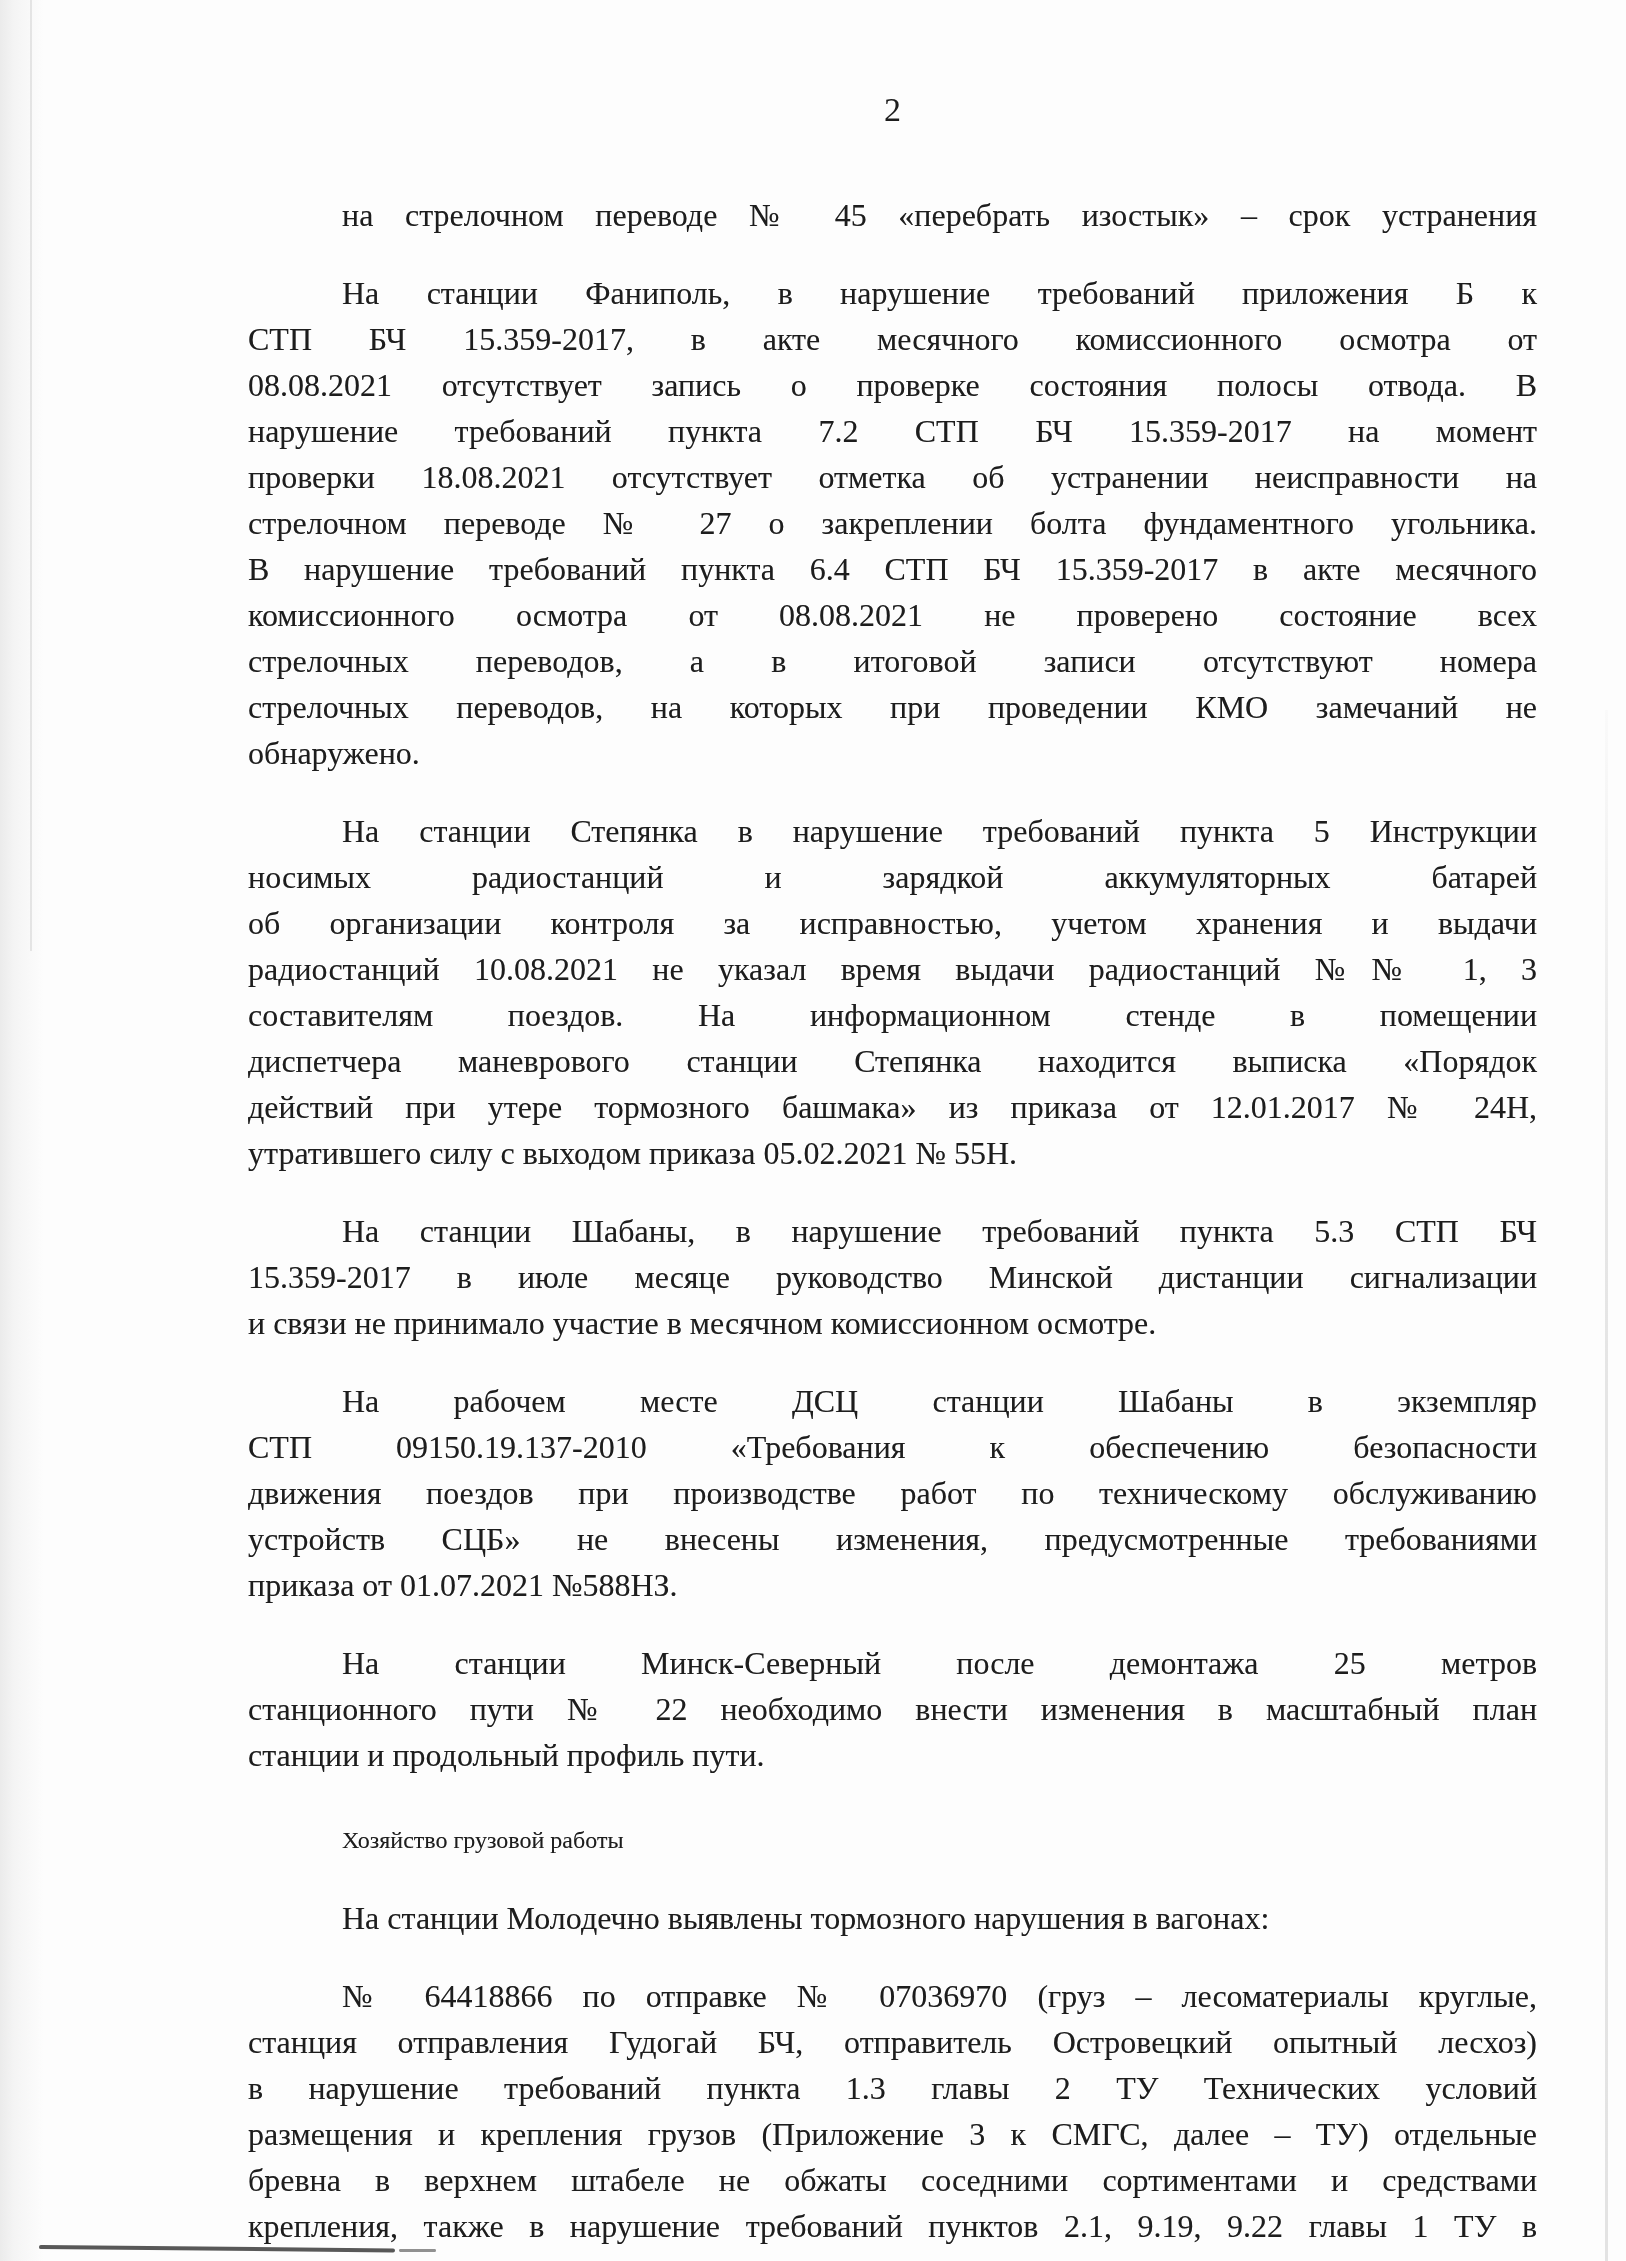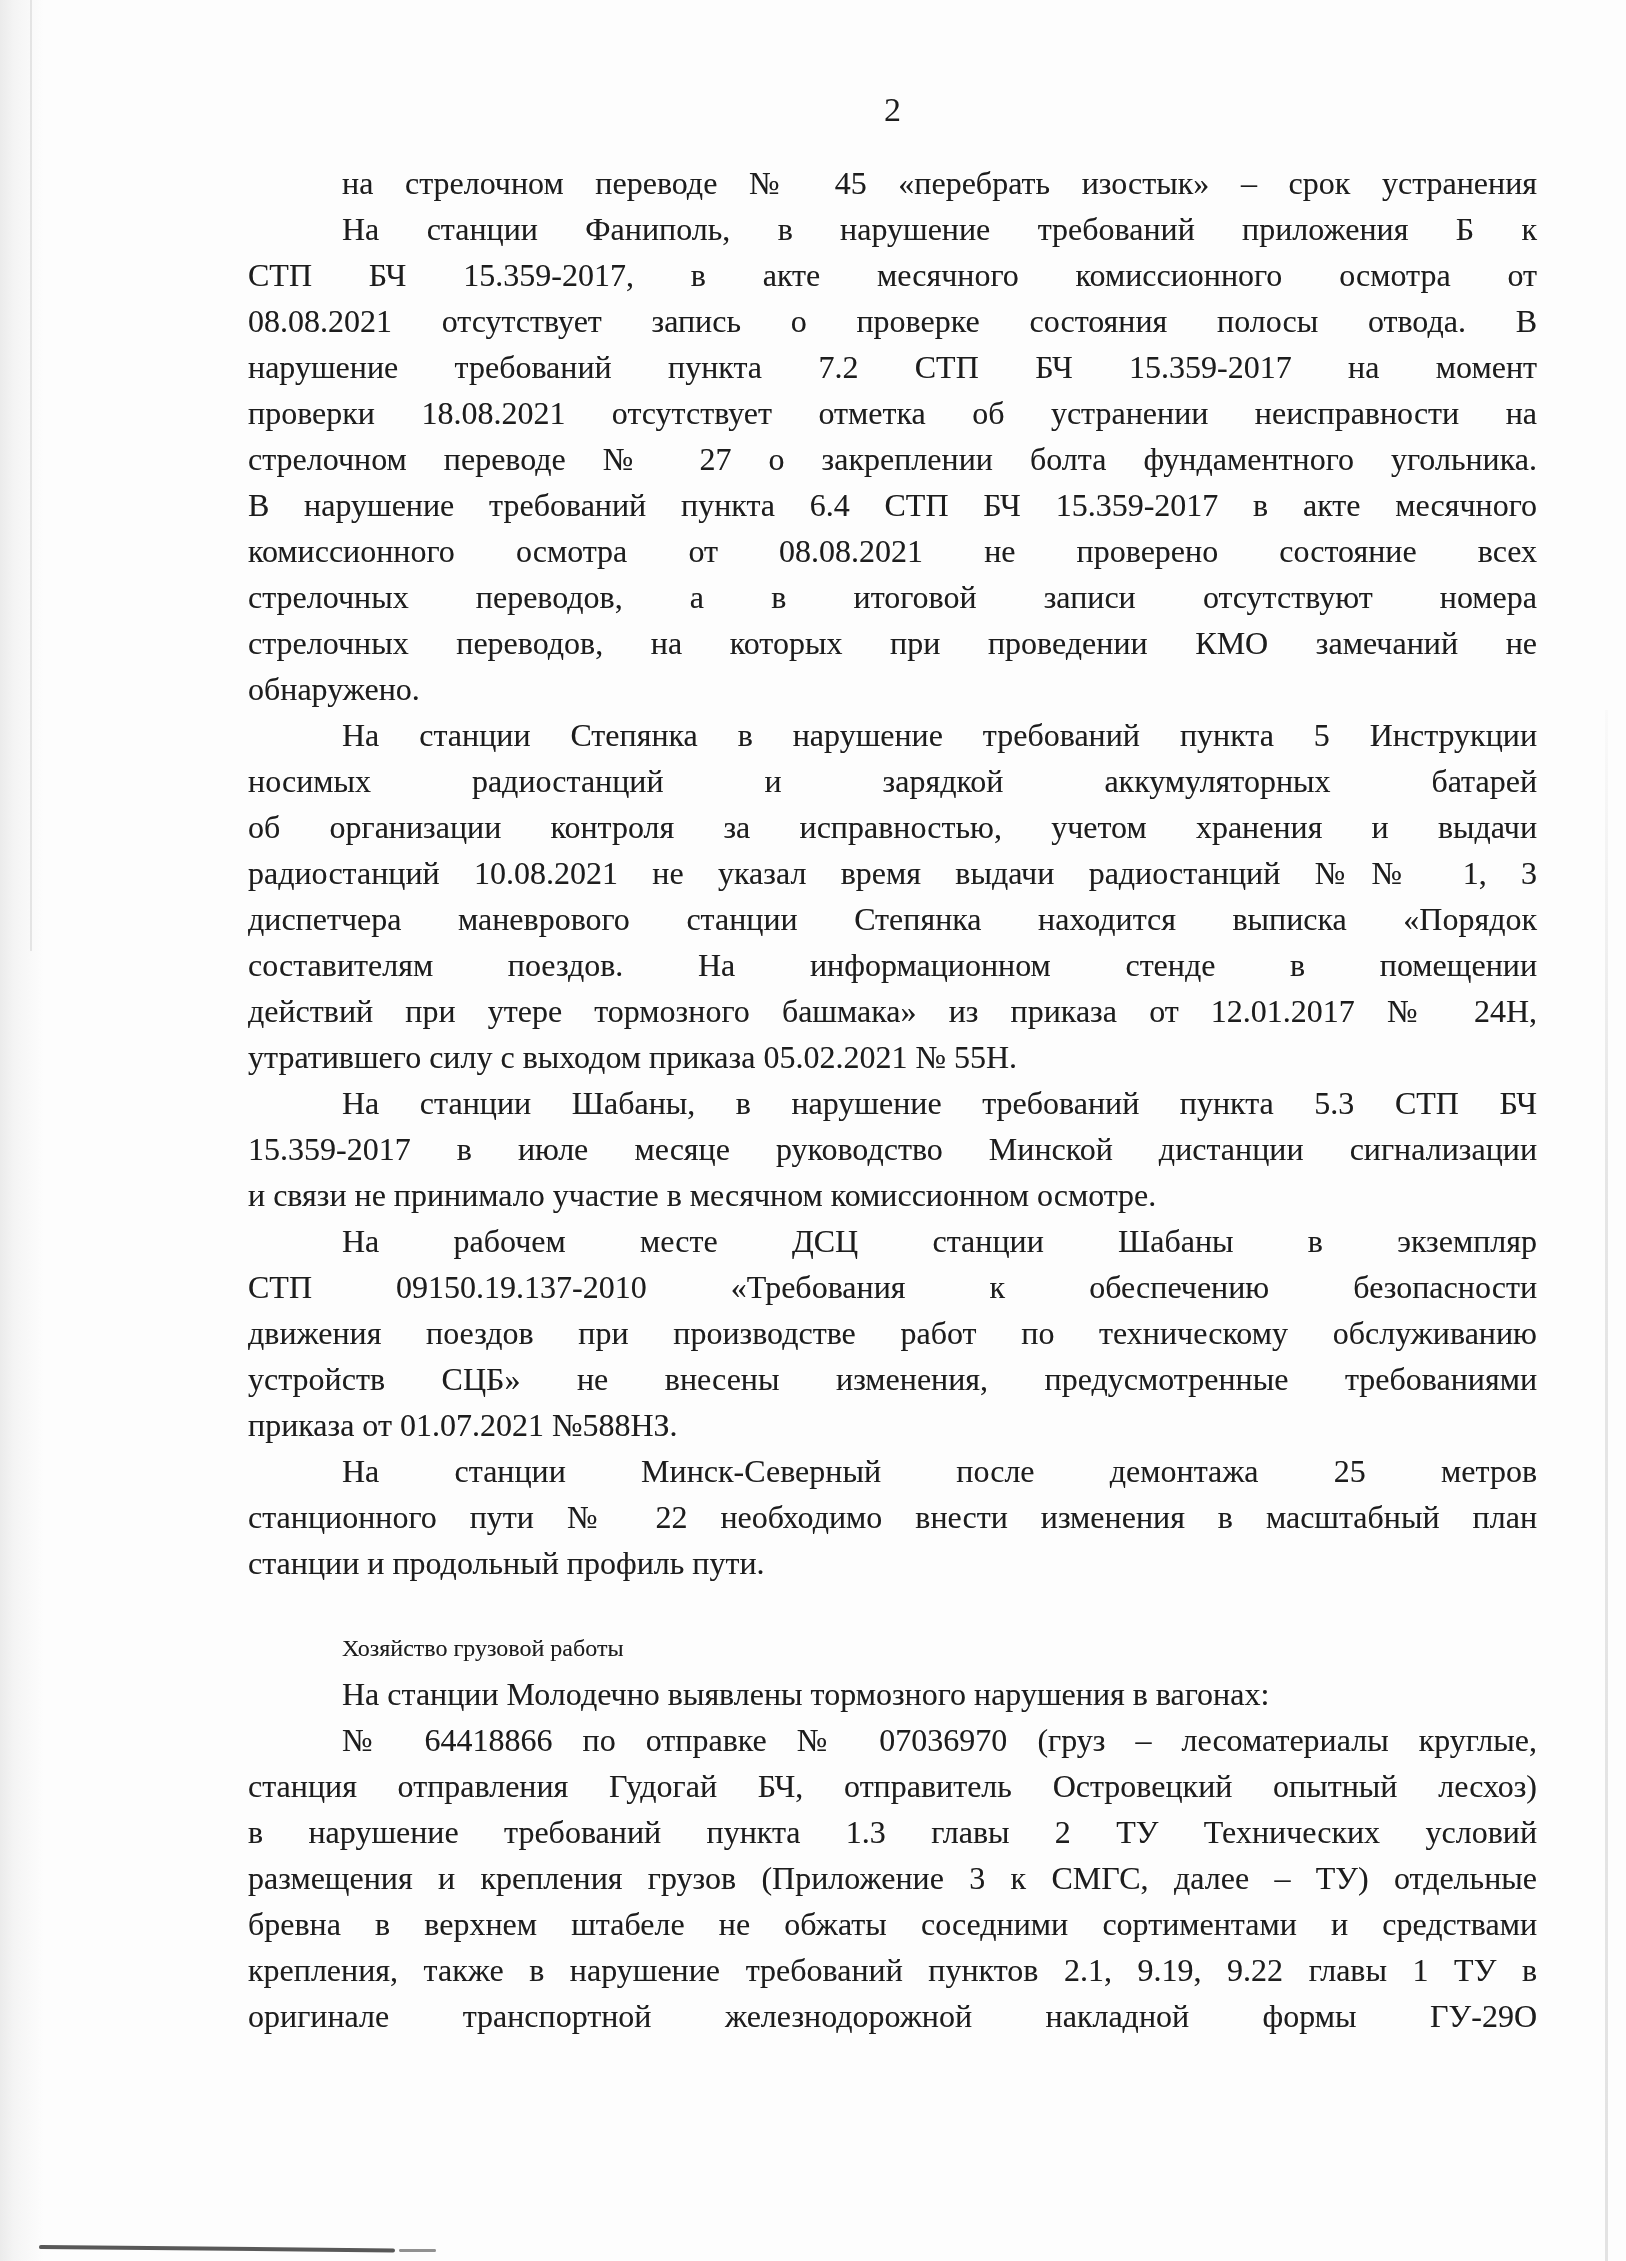--- a/index.html
+++ b/index.html
@@ -46,21 +46,21 @@
     position:absolute;left:248px;top:160px;width:1289px;
   }
   .line{
     font-size:32px;line-height:46px;height:46px;
     text-align:justify;text-align-last:justify;
     text-justify:inter-word;
     white-space:normal;
     text-shadow:0 0 0.6px rgba(25,25,25,.35);
   }
   .line.last{text-align-last:left;}
-  .line.indent{text-indent:94px;}
+  .line.indent{text-indent:94px;margin-top:32px;}
   .line.heading{
     font-weight:normal;font-size:24px;
     text-align:left;text-align-last:left;
     margin-top:39px;
   }
 </style>
 </head>
 <body>
 
 <div class="page">
@@ -80,22 +80,22 @@
       <div class="line">стрелочном переводе № 27 о закреплении болта фундаментного угольника.</div>
       <div class="line">В нарушение требований пункта 6.4 СТП БЧ 15.359-2017 в акте месячного</div>
       <div class="line">комиссионного осмотра от 08.08.2021 не проверено состояние всех</div>
       <div class="line">стрелочных переводов, а в итоговой записи отсутствуют номера</div>
       <div class="line">стрелочных переводов, на которых при проведении КМО замечаний не</div>
       <div class="line last">обнаружено.</div>
       <div class="line indent">На станции Степянка в нарушение требований пункта 5 Инструкции</div>
       <div class="line">носимых радиостанций и зарядкой аккумуляторных батарей</div>
       <div class="line">об организации контроля за исправностью, учетом хранения и выдачи</div>
       <div class="line">радиостанций 10.08.2021 не указал время выдачи радиостанций №№ 1, 3</div>
+      <div class="line">составителям поездов. На информационном стенде в помещении</div>
       <div class="line">диспетчера маневрового станции Степянка находится выписка «Порядок</div>
-      <div class="line">составителям поездов. На информационном стенде в помещении</div>
       <div class="line">действий при утере тормозного башмака» из приказа от 12.01.2017 № 24Н,</div>
       <div class="line last">утратившего силу с выходом приказа 05.02.2021 № 55Н.</div>
       <div class="line indent">На станции Шабаны, в нарушение требований пункта 5.3 СТП БЧ</div>
       <div class="line">15.359-2017 в июле месяце руководство Минской дистанции сигнализации</div>
       <div class="line last">и связи не принимало участие в месячном комиссионном осмотре.</div>
       <div class="line indent">На рабочем месте ДСЦ станции Шабаны в экземпляр</div>
       <div class="line">СТП 09150.19.137-2010 «Требования к обеспечению безопасности</div>
       <div class="line">движения поездов при производстве работ по техническому обслуживанию</div>
       <div class="line">устройств СЦБ» не внесены изменения, предусмотренные требованиями</div>
       <div class="line last">приказа от 01.07.2021 №588НЗ.</div>

